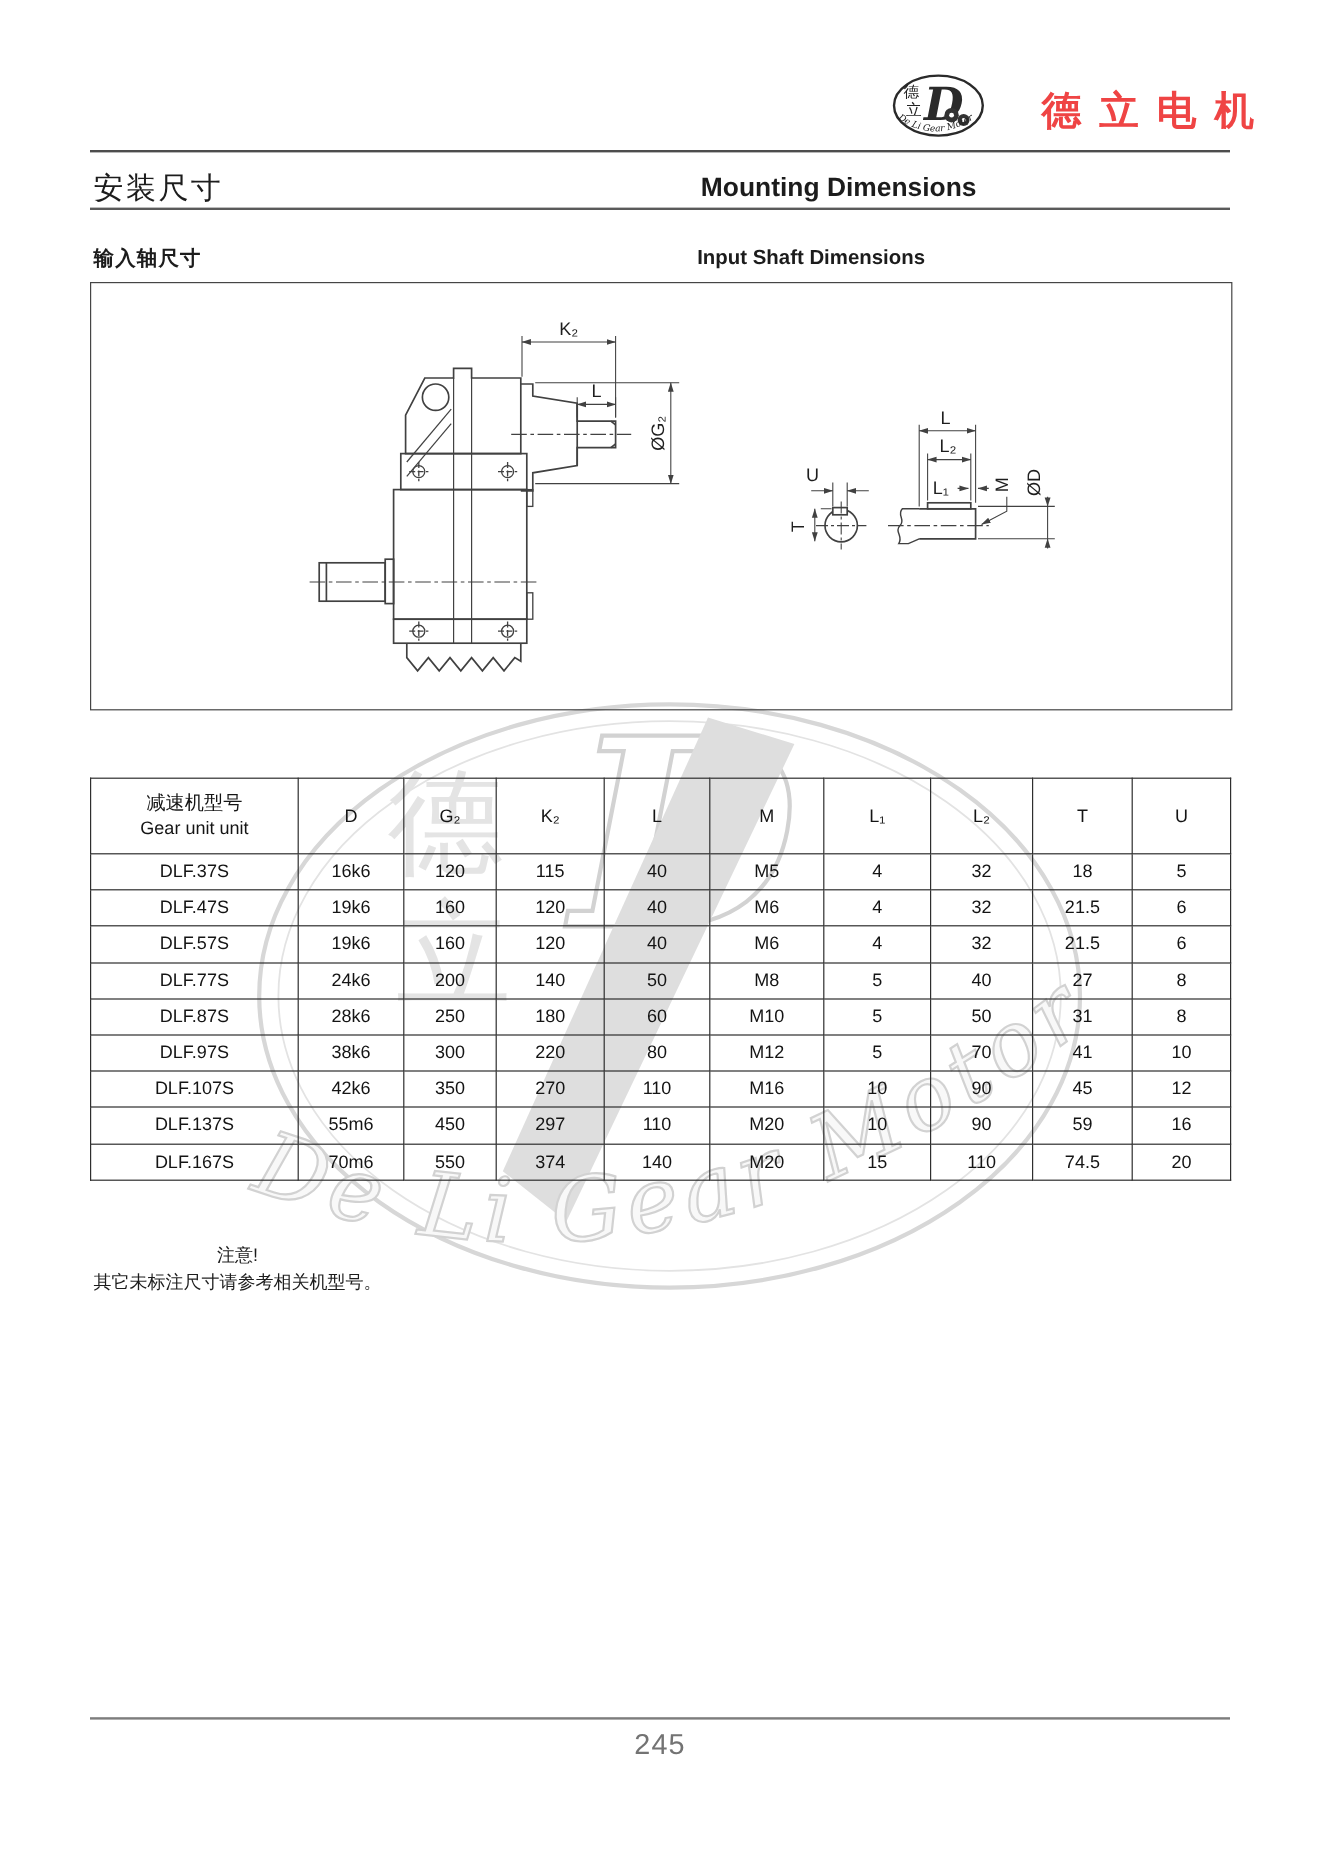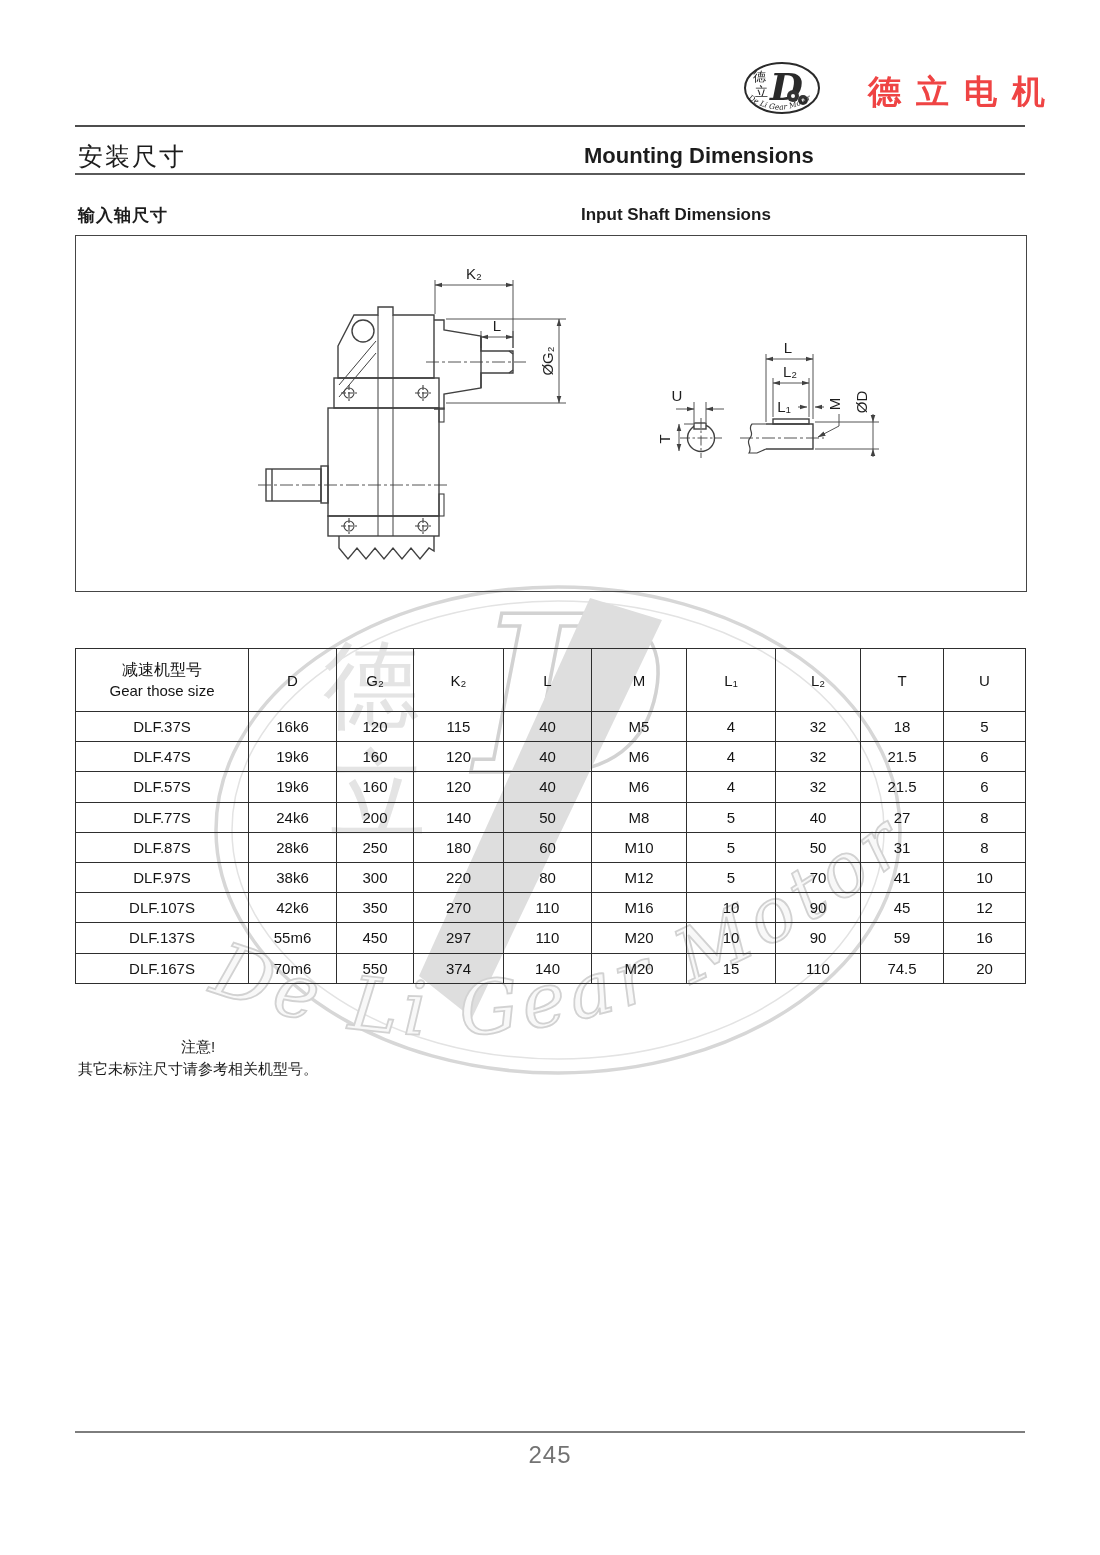--- a/index.html
+++ b/index.html
@@ -243,21 +243,21 @@
           <col style="width:95px">
         <col style="width:89px">
           <col style="width:85px">
           <col style="width:83px">
           <col style="width:82px">
       </colgroup>
       <thead>
         <tr>
           <th>
             <div class="hdr-cn">减速机型号</div>
-            <div class="hdr-en">Gear those size</div>
+            <div class="hdr-en">Gear unit unit</div>
           </th>
         <th>D</th>
             <th>G₂</th>
             <th>K₂</th>
             <th>L</th>
             <th>M</th>
             <th>L₁</th>
             <th>L₂</th>
             <th>T</th>
             <th>U</th>

